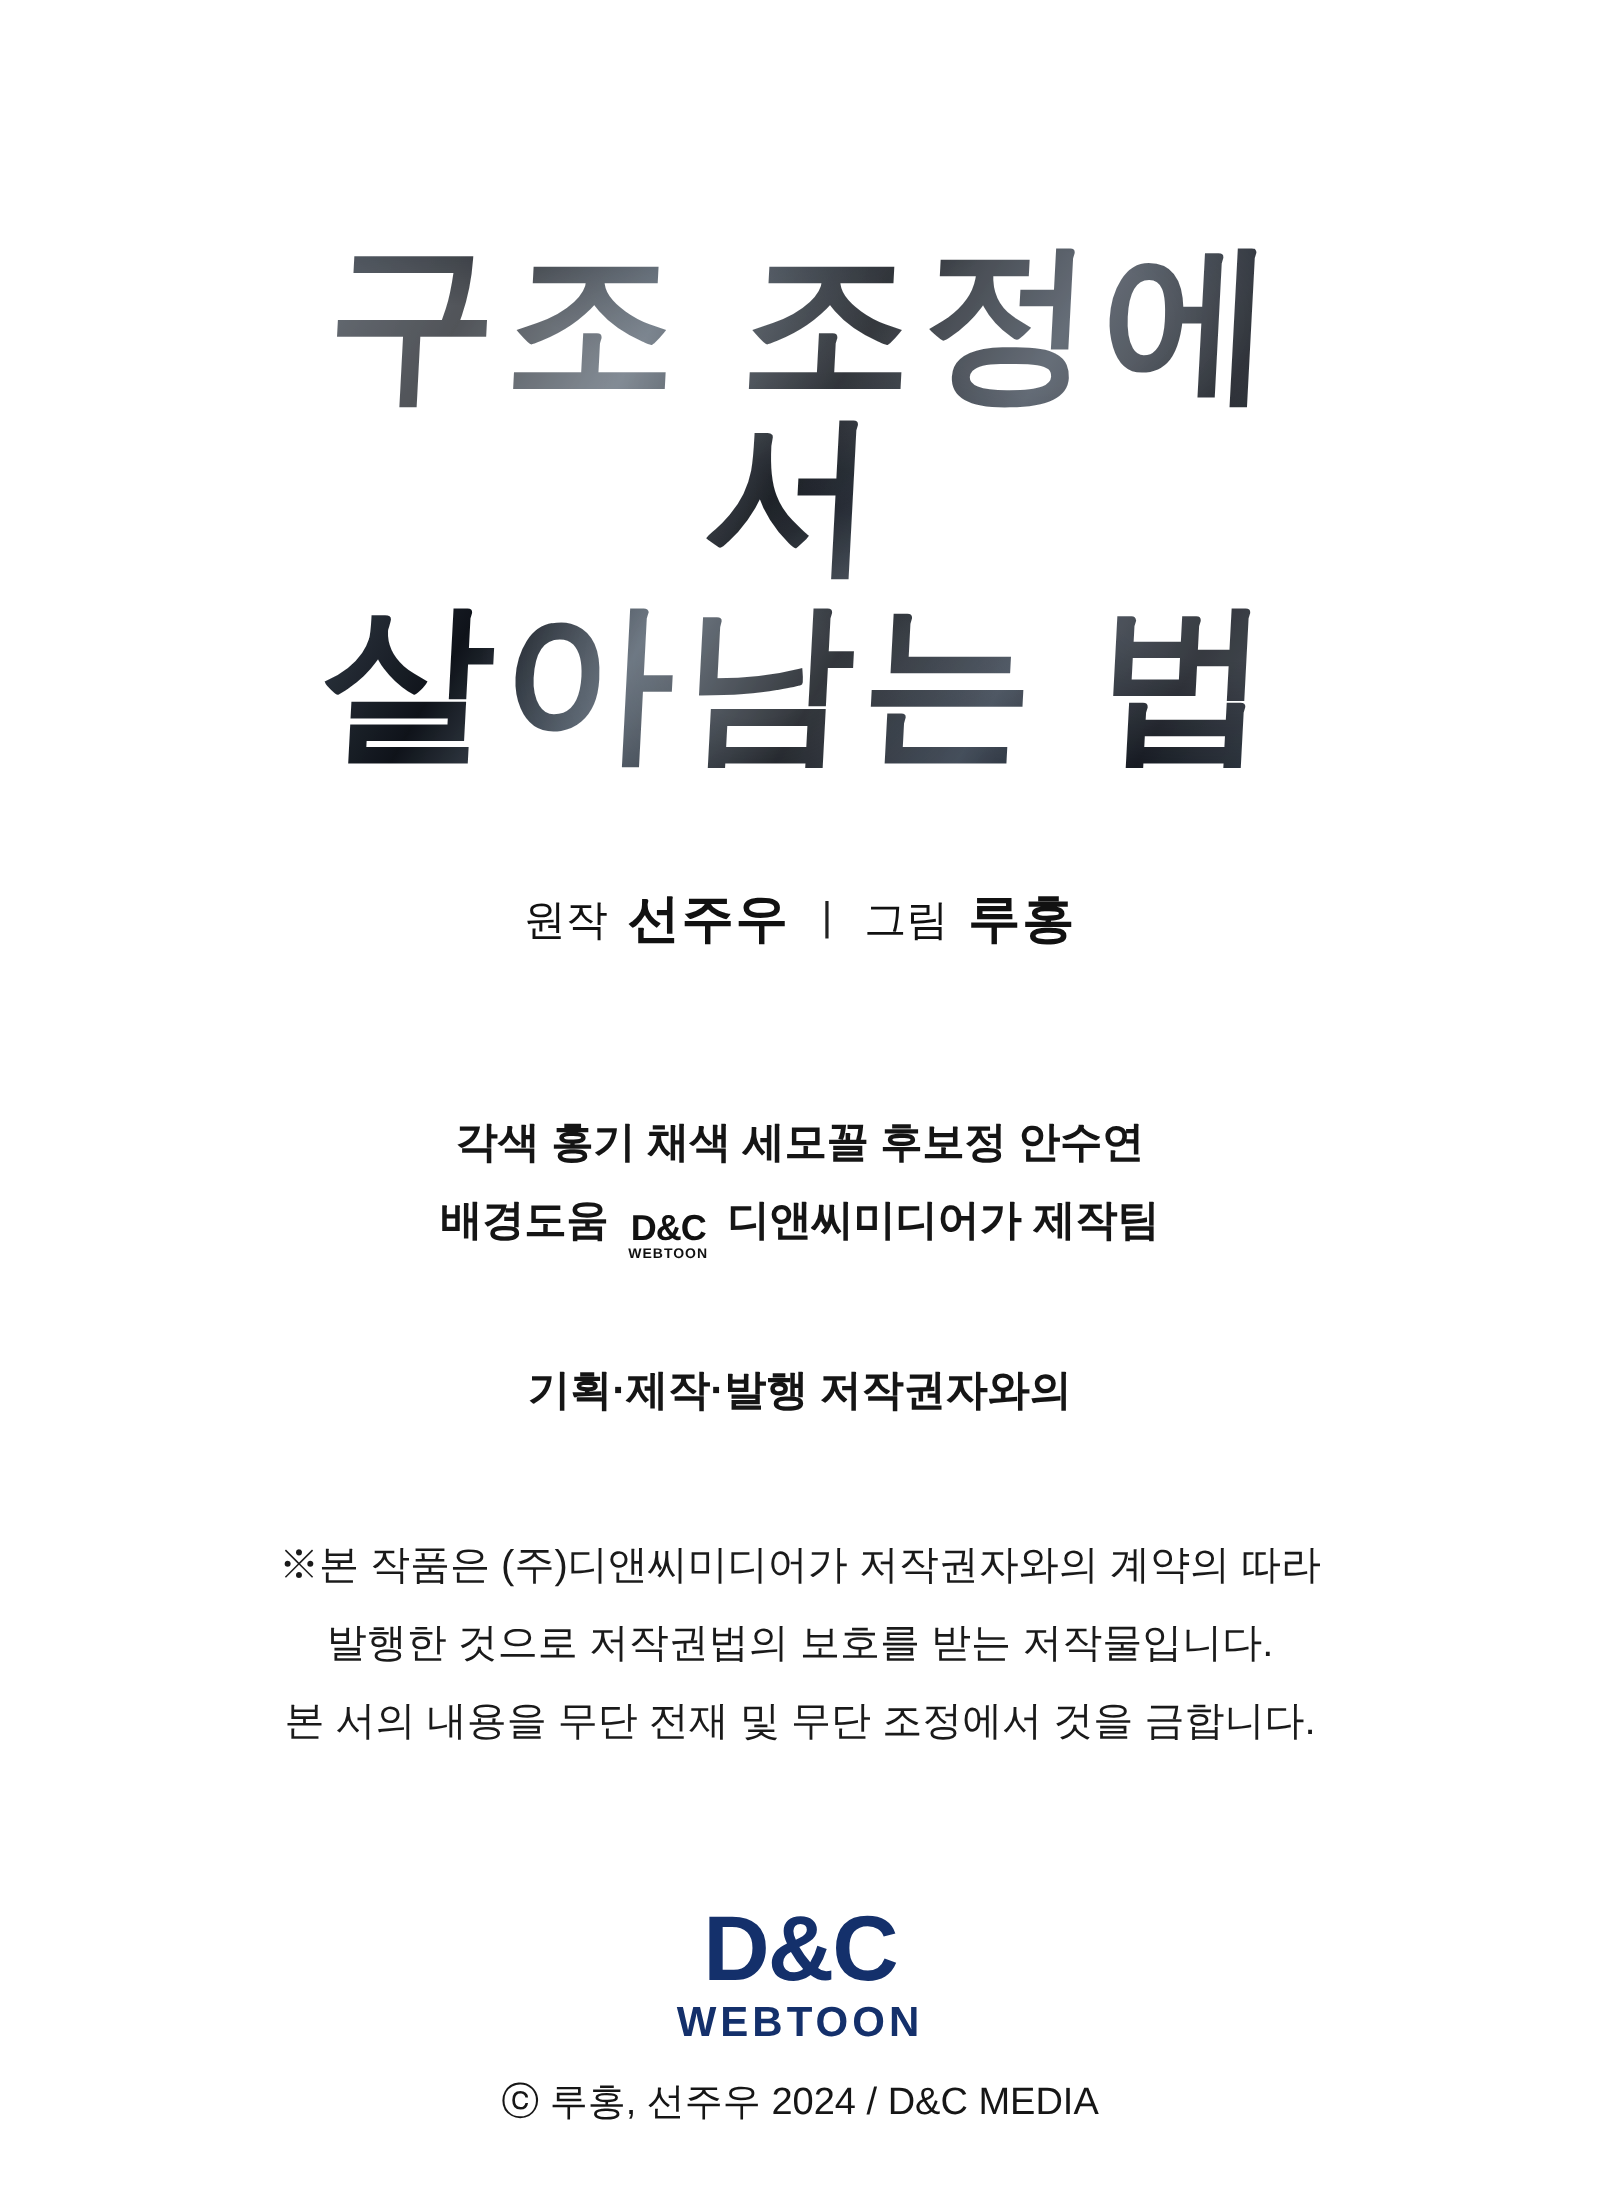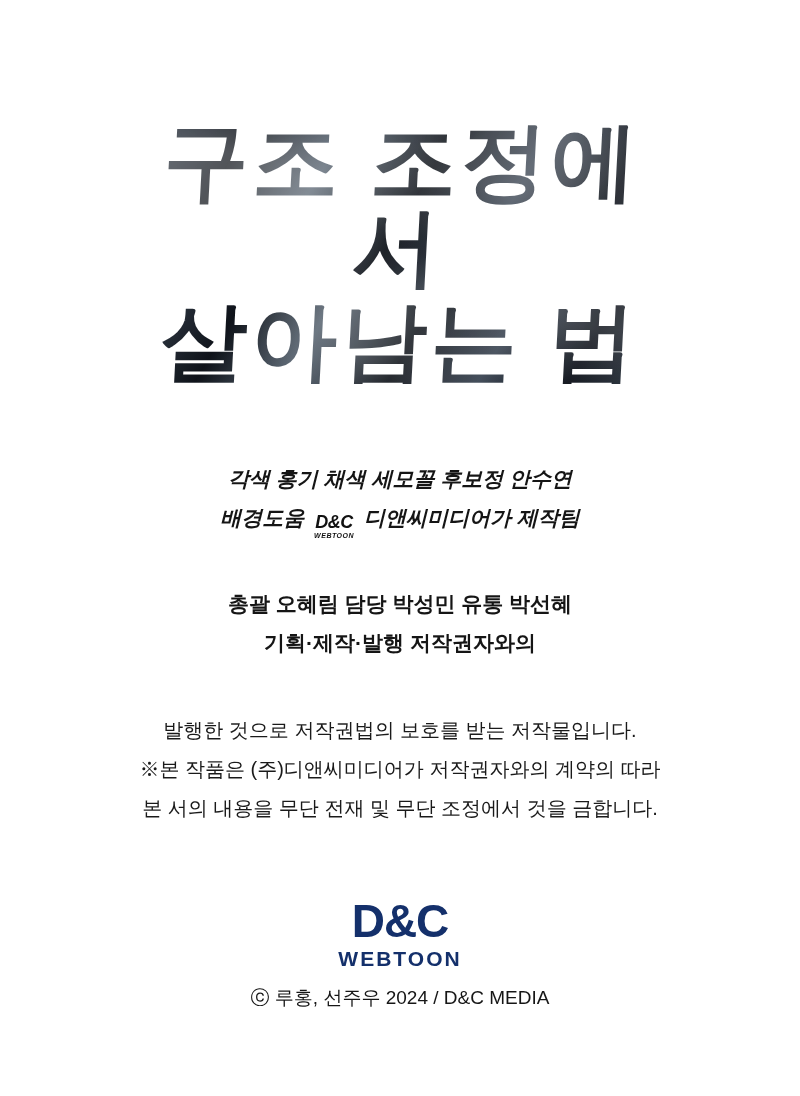--- a/index.html
+++ b/index.html
@@ -83,21 +83,20 @@
   .byline .nm { font-weight: bold; font-size: 26px; letter-spacing: 1px; }
   .byline .sep { color: #222; font-size: 20px; margin: 0 6px; }
 
   .staff-block {
     margin-top: 76px;
     text-align: center;
     font-size: 21px;
     line-height: 1.85;
     font-weight: bold;
     color: #151515;
-    font-style: italic;
   }
   .staff-block .row { white-space: nowrap; }
 
   .inline-dc {
     display: inline-flex;
     flex-direction: column;
     align-items: center;
     justify-content: center;
     vertical-align: -3px;
     margin: 0 4px;
@@ -164,41 +163,47 @@
 <body>
 
 <div class="page">
 
   <div class="title-art">
     <div class="title-line title-line-1">구조 조정에서</div>
     <div class="title-line title-line-2">살아남는 법</div>
     <div class="title-grain"></div>
   </div>
 
+  <div class="byline">
+    <span class="lbl">원작</span>
+    <span class="nm">선주우</span>
+    <span class="sep">|</span>
+    <span class="lbl">그림</span>
+    <span class="nm">루홍</span>
+  </div>
 
   <div class="staff-block">
     <div class="row">각색 홍기  채색 세모꼴  후보정 안수연</div>
     <div class="row">
       <span>배경도움</span>
       <span class="inline-dc">
         <span class="dc-main">D&amp;C</span>
         <span class="dc-sub">WEBTOON</span>
       </span>
       <span>디앤씨미디어가 제작팀</span>
     </div>
   </div>
 
   <div class="prod-block">
-    <div class="row">총괄 오혜림  담당 박성민  유통 박선혜</div>
     <div class="row">기획·제작·발행 저작권자와의</div>
   </div>
 
   <div class="legal-block">
+    <div>※본 작품은 (주)디앤씨미디어가 저작권자와의 계약의 따라</div>
     <div>발행한 것으로 저작권법의 보호를 받는 저작물입니다.</div>
-    <div>※본 작품은 (주)디앤씨미디어가 저작권자와의 계약의 따라</div>
     <div>본 서의 내용을 무단 전재 및 무단 조정에서 것을 금합니다.</div>
   </div>
 
   <div class="logo" style="color: rgb(20, 48, 107);">
     <div class="logo-main">D&amp;C</div>
     <div class="logo-sub">WEBTOON</div>
   </div>
 
   <div class="copyright">ⓒ 루홍, 선주우 2024 / D&amp;C MEDIA</div>
 

